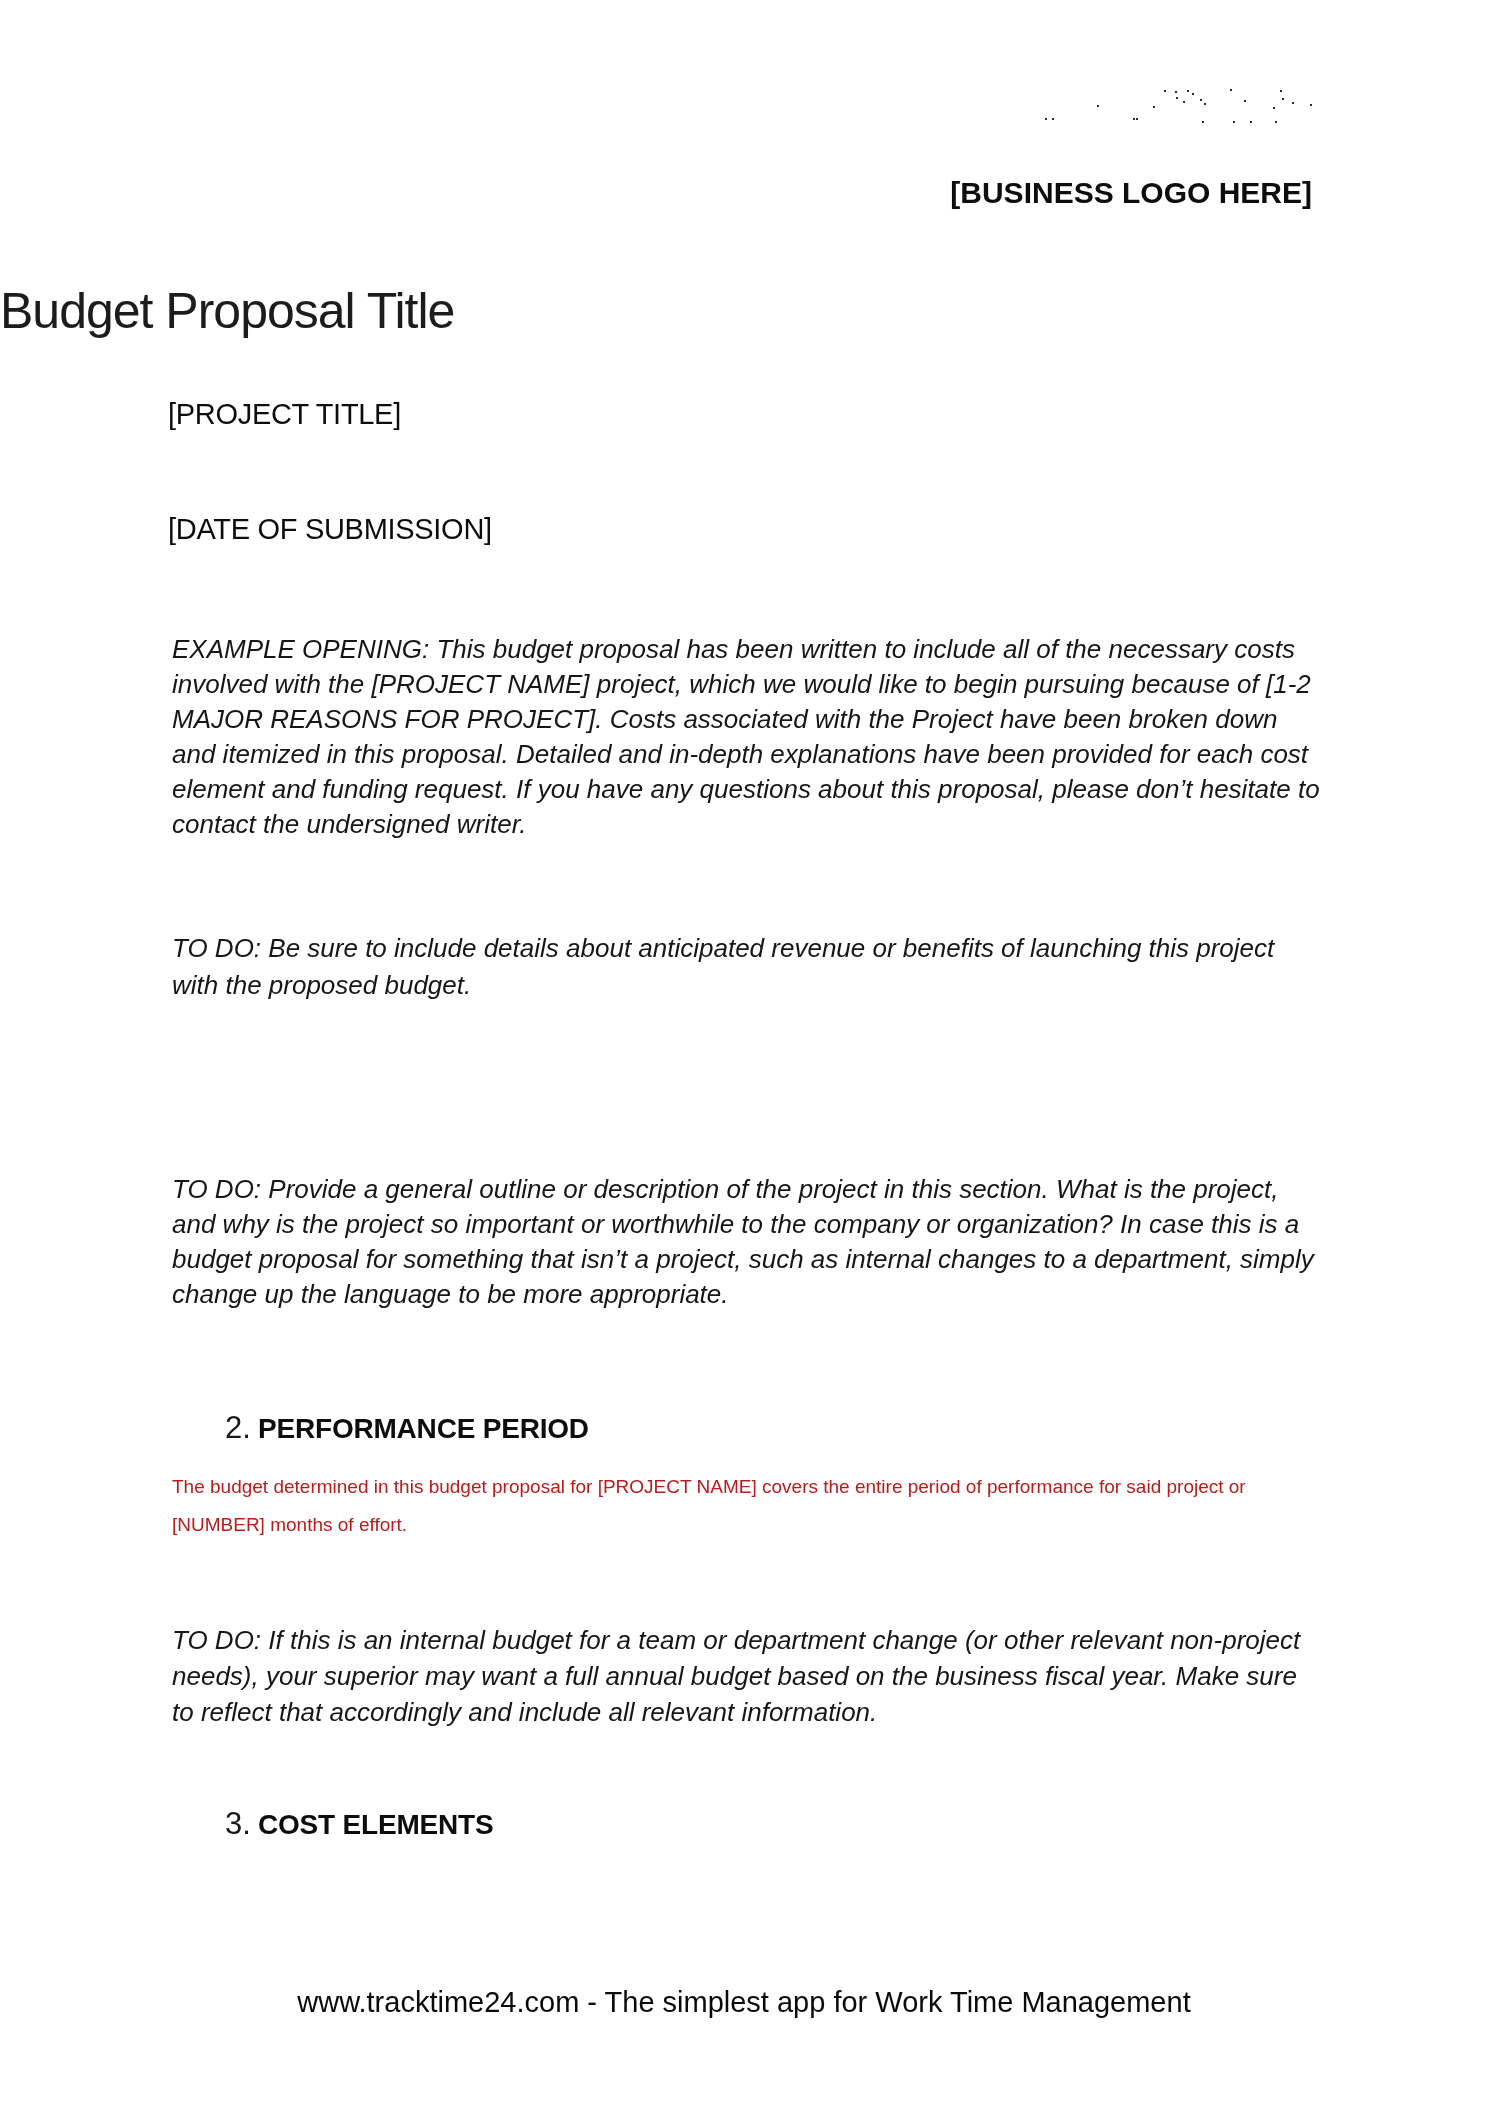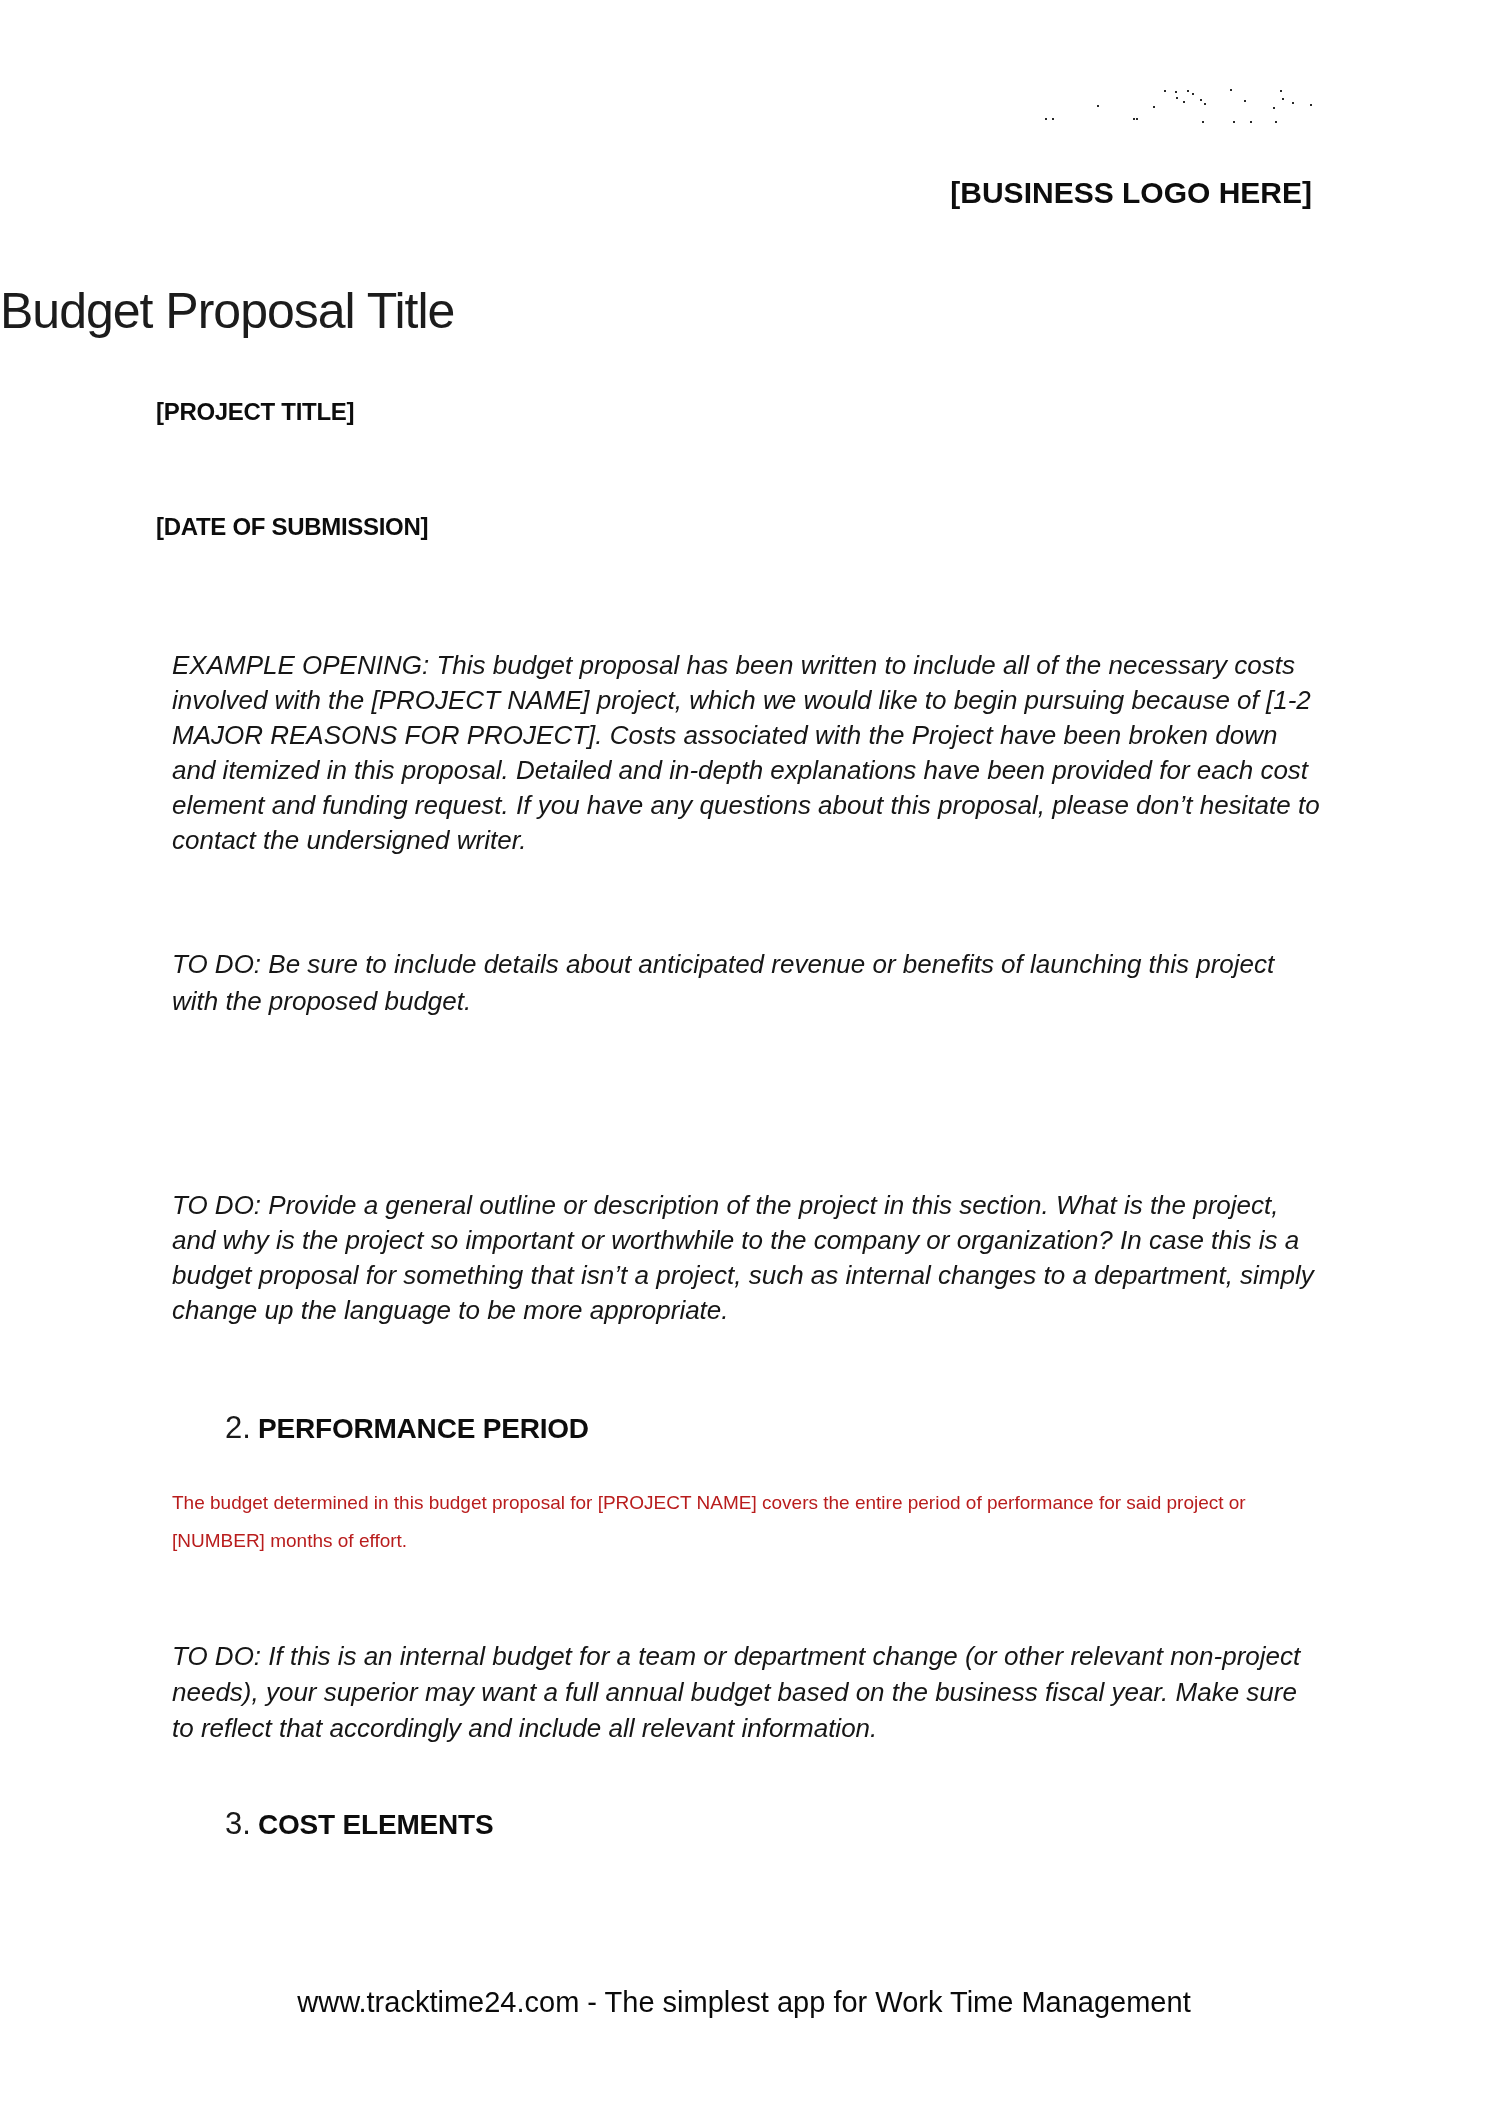--- a/index.html
+++ b/index.html
@@ -32,33 +32,32 @@
     left: 0; width: 1376px; top: 282px;
     text-align: left;
     font-size: 50px;
     font-weight: 300;
     letter-spacing: -1px;
     color: #1c1c1c;
     margin: 0;
   }
 
   .field-label {
-    left: 156px; width: 1140px;
-    font-size: 24px;
-    font-weight: bold;
+    left: 168px; width: 1140px;
+    font-size: 29px;
+    font-weight: normal;
     letter-spacing: -0.3px;
     color: #0d0d0d;
   }
   .field-project { top: 398px; }
   .field-date    { top: 513px; }
 
   .para {
     left: 172px; width: 1148px;
     color: #161616;
-    margin-top: 16px;
   }
   .para-italic {
     font-style: italic;
     font-size: 26px;
     line-height: 35px;
   }
   .para-opening { top: 632px; }
   .para-todo-main { top: 930px; line-height: 37px; }
 
   .section-heading {

